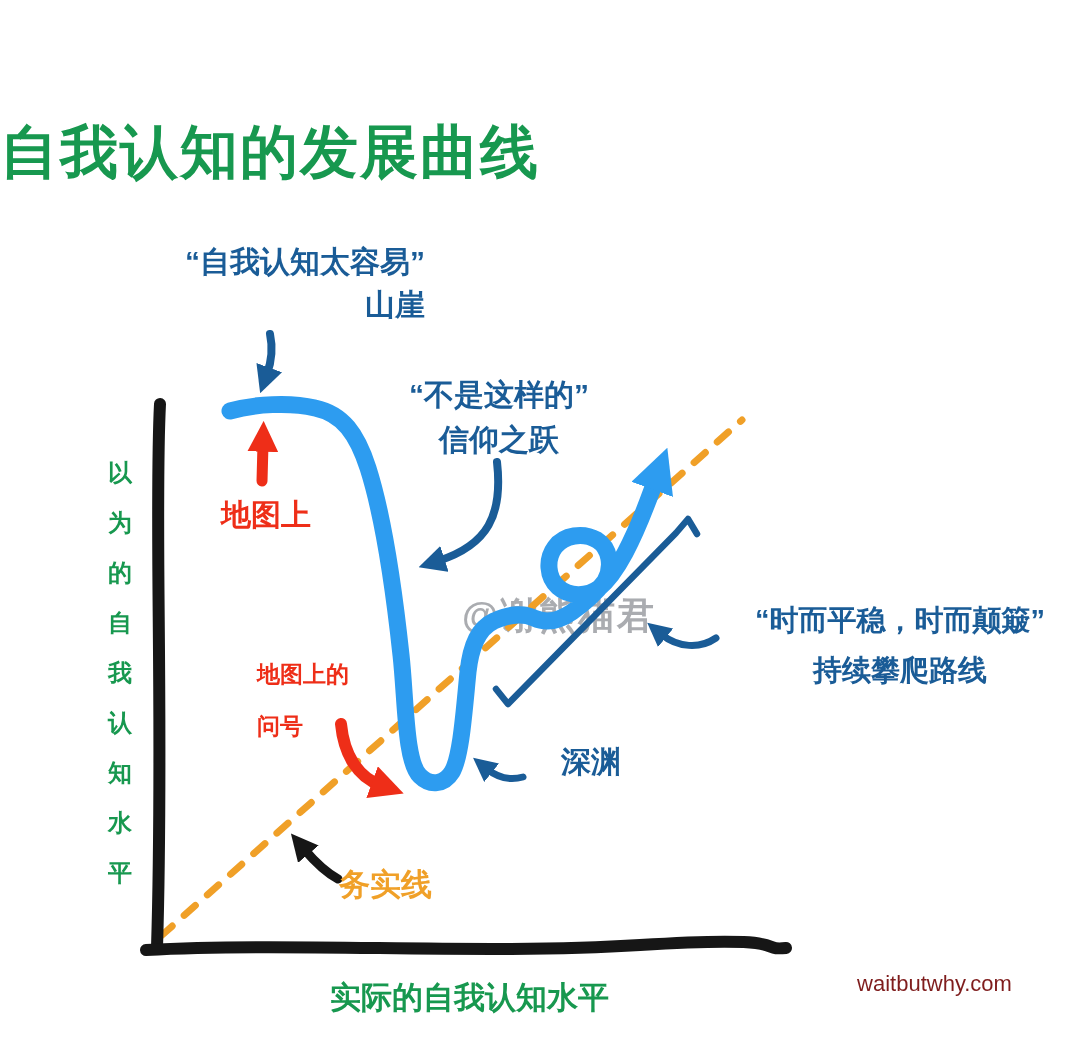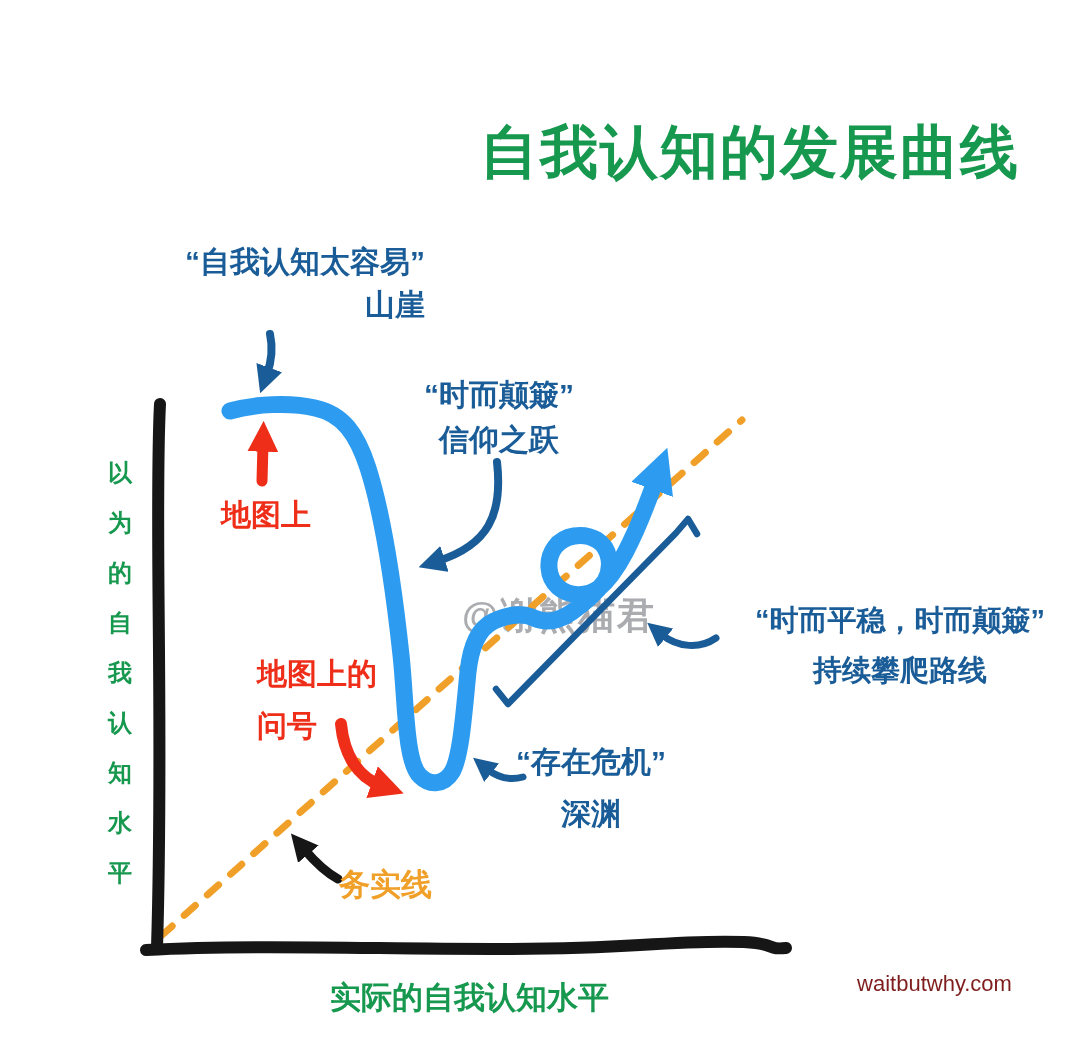--- a/index.html
+++ b/index.html
@@ -15,26 +15,26 @@
   .axis{fill:none;stroke:var(--c-black);stroke-width:12;stroke-linecap:round;}
   .dash-line{fill:none;stroke:var(--c-orange);stroke-width:7;stroke-linecap:round;stroke-dasharray:15 16;}
   .curve{fill:none;stroke:var(--c-blue);stroke-width:17;stroke-linecap:round;stroke-linejoin:round;}
   .route{fill:none;stroke:var(--c-navy);stroke-width:6.5;stroke-linecap:round;stroke-linejoin:round;}
   .navy-arrow{fill:none;stroke:var(--c-navy);stroke-width:8;stroke-linecap:round;}
   .navy-arrow.thin{stroke-width:7;}
   .red-arrow{fill:none;stroke:var(--c-red);stroke-width:11;stroke-linecap:round;}
   .red-arrow.thick{stroke-width:12;}
   .black-arrow{fill:none;stroke:var(--c-black);stroke-width:9;stroke-linecap:round;}
   .txt{position:absolute;z-index:3;font-weight:800;white-space:nowrap;}
-  .t-title{left:0;top:114px;width:1020px;text-align:right;font-size:58px;font-weight:900;
+  .t-title{left:0;top:114px;width:1020px;text-align:left;font-size:58px;font-weight:900;
     letter-spacing:2px;color:var(--c-green);}
   .t-cliff{left:125px;top:240px;width:300px;text-align:right;font-size:30px;line-height:43px;color:var(--c-navy);}
   .t-leap{left:349px;top:372px;width:300px;text-align:center;font-size:30px;line-height:45px;color:var(--c-navy);}
   .t-wrong{left:221px;top:490px;font-size:30px;line-height:50px;color:var(--c-red);}
-  .t-question{left:257px;top:648px;font-size:30px;line-height:52px;color:var(--c-red);}
+  .t-question{left:257px;top:648px;font-size:23px;line-height:52px;color:var(--c-red);}
   .t-crisis{left:441px;top:736px;width:300px;text-align:center;font-size:30px;line-height:52px;color:var(--c-navy);}
   .t-climb{left:723px;top:595px;width:354px;text-align:center;font-size:29px;line-height:50px;color:var(--c-navy);}
   .t-pragmatic{left:339px;top:864px;font-size:31px;color:var(--c-orange);}
   .t-ylabel{left:101px;top:448px;width:38px;text-align:center;font-size:24px;line-height:50px;
     color:var(--c-green);white-space:normal;word-break:break-all;}
   .t-xlabel{left:330px;top:977px;width:305px;font-size:31px;color:var(--c-green);font-family:Liberation Serif, serif;}
   .t-credit{left:852px;top:971px;width:165px;text-align:center;font-size:22px;font-weight:normal;color:#7f1d1d;}
   .t-watermark{left:462px;top:591px;z-index:1;font-size:37px;font-weight:700;
     letter-spacing:2px;color:var(--c-watermark);}
 </style>
@@ -97,35 +97,34 @@
   </svg>
 
   <div class="txt t-title">自我认知的发展曲线</div>
 
   <div class="txt t-cliff">
     <div>“自我认知太容易”</div>
     <div>山崖</div>
   </div>
 
   <div class="txt t-leap">
-    <div>“时而颠簸”</div>
+    <div>“不是这样的”</div>
     <div>信仰之跃</div>
   </div>
 
   <div class="txt t-wrong">
     <div>地图上</div>
   </div>
 
   <div class="txt t-question">
     <div>地图上的</div>
     <div>问号</div>
   </div>
 
   <div class="txt t-crisis">
-    <div>“存在危机”</div>
     <div>深渊</div>
   </div>
 
   <div class="txt t-climb">
     <div>“时而平稳，时而颠簸”</div>
     <div>持续攀爬路线</div>
   </div>
 
   <div class="txt t-pragmatic">务实线</div>
 

